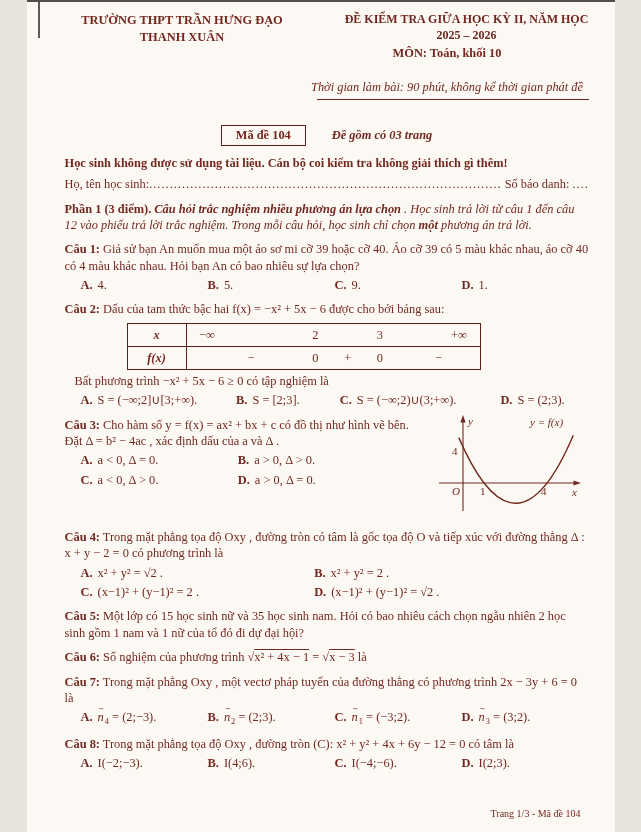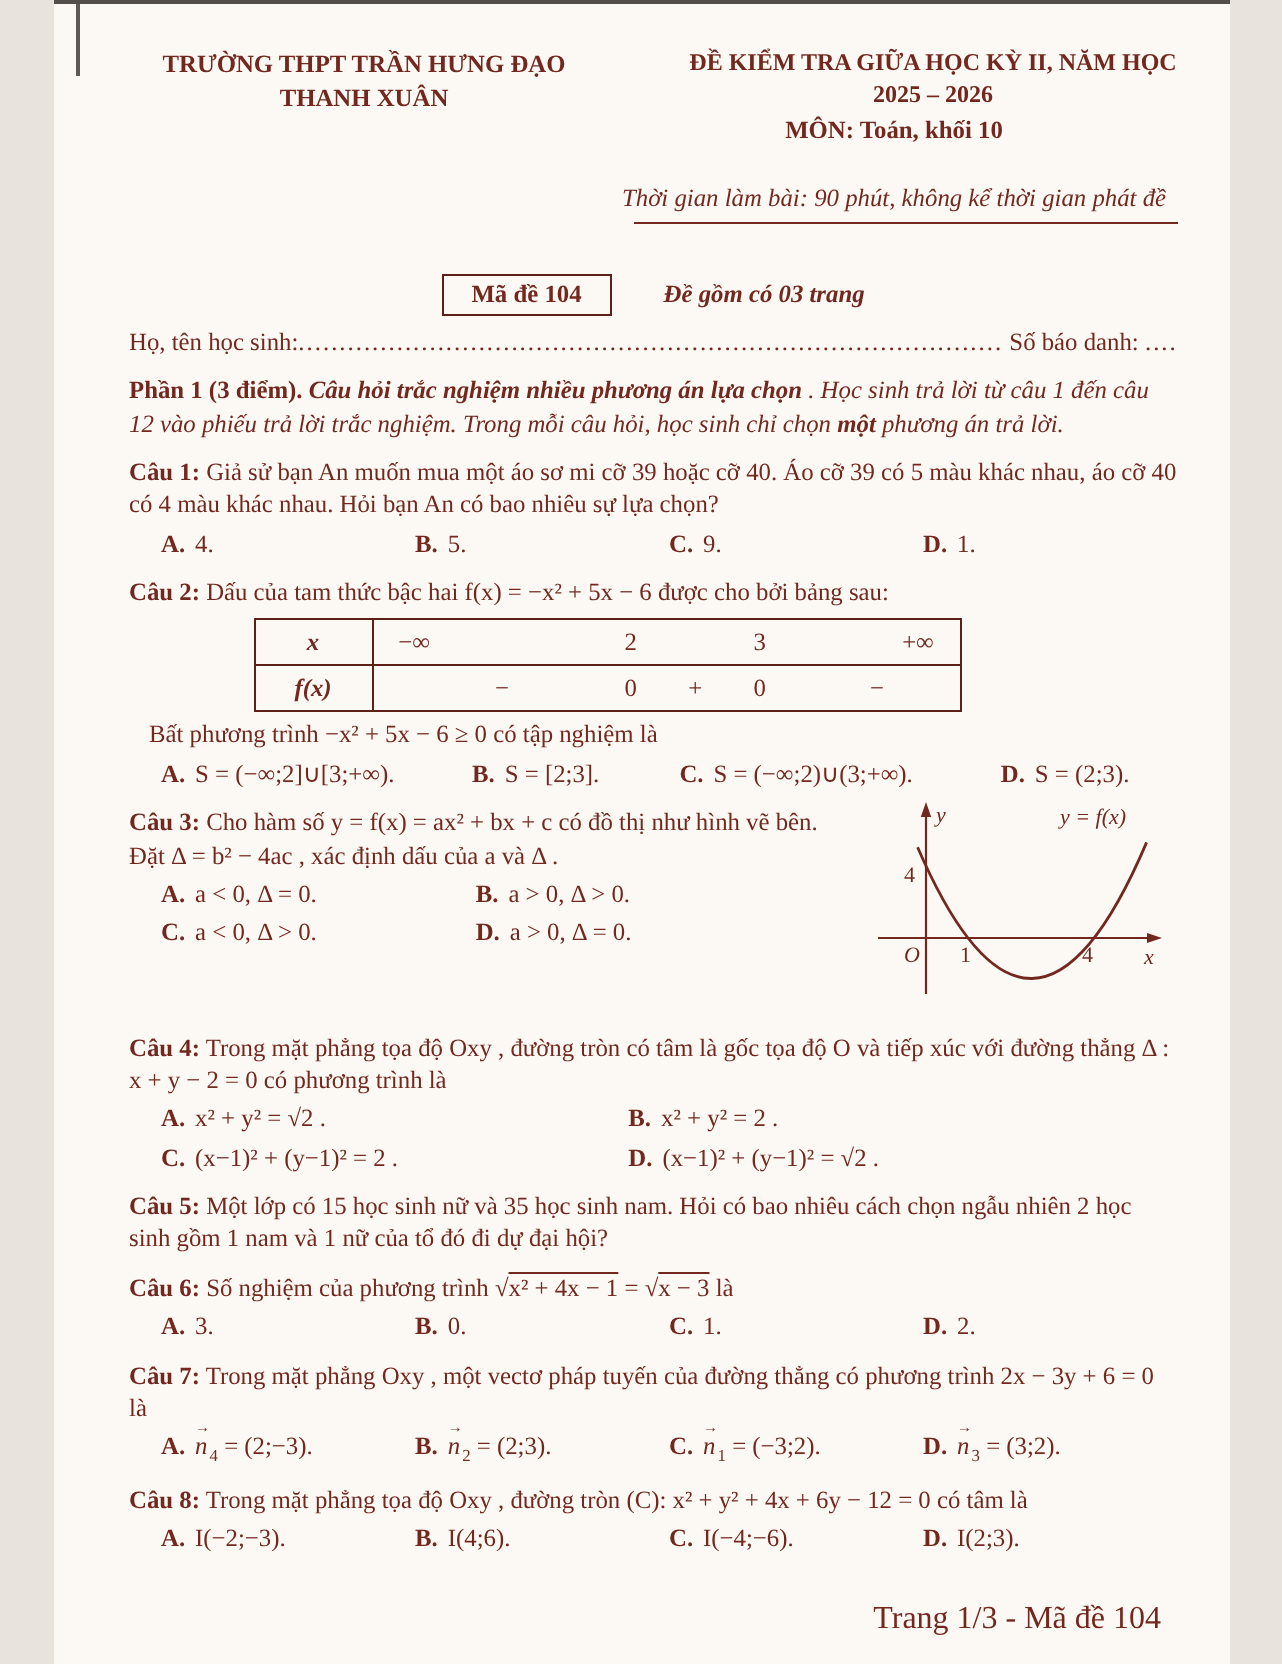--- a/index.html
+++ b/index.html
@@ -6,21 +6,21 @@
   .page{
     position:relative;
     width:588px;height:832px;
     margin:0 auto;
     background:#fcf9f4;
     color:#73281f;
     font-family:"Liberation Serif", serif;
     font-size:12.4px;
     line-height:1.32;
     box-sizing:border-box;
-    padding:24px 26px 0 38px;
+    padding:12px 26px 0 38px;
     overflow:hidden;
   }
   .artifact-top{position:absolute;top:0;left:0;width:100%;height:2px;background:#1c1412;opacity:.75;}
   .artifact-left{position:absolute;top:2px;left:11px;width:2px;height:36px;background:#1c1412;opacity:.7;}
 
   
   .hdr{display:flex;}
   .hdr-left{width:235px;text-align:center;font-weight:bold;}
   .hdr-left .l2{margin-top:1px;}
   .hdr-right{flex:1;text-align:center;padding-left:6px;}
@@ -67,21 +67,21 @@
   .q3-wrap{display:flex;}
   .q3-left{flex:1;padding-right:8px;}
   .q3-graph{width:158px;flex:none;margin-top:-4px;}
   svg text{font-family:"Liberation Serif",serif;fill:#73281f;}
 
   .rad{text-decoration:overline;}
   .vec{position:relative;display:inline-block;font-style:italic;margin-right:1px;}
   .vec::after{content:"\2192";position:absolute;left:0;top:-0.78em;font-size:0.6em;}
   sub{font-size:0.68em;}
 
-  .footer{position:absolute;bottom:12px;right:34px;font-size:16px;}
+  .footer{position:absolute;bottom:12px;right:34px;font-size:10px;}
 </style>
 </head>
 <body>
 
 <div class="page">
   <div class="artifact-top"></div>
   <div class="artifact-left"></div>
 
   <div class="hdr">
     <div class="hdr-left">
@@ -94,20 +94,21 @@
       <div class="t3">Thời gian làm bài: 90 phút, không kể thời gian phát đề</div>
       <div class="hdr-rule"></div>
     </div>
   </div>
 
   <div class="code-row">
     <span class="code-box">Mã đề 104</span>
     <span class="pages-note">Đề gồm có 03 trang</span>
   </div>
 
+  <div class="notice">Học sinh không được sử dụng tài liệu. Cán bộ coi kiểm tra không giải thích gì thêm!</div>
 
   <div class="student-line">
     <b>Họ, tên học sinh:</b><span class="dots">......................................................................................</span><b> Số báo danh: </b><span class="dots">............................</span>
   </div>
 
   <div class="part1">
     <span class="lead">Phần 1 (3 điểm). </span><span class="bi">Câu hỏi trắc nghiệm nhiều phương án lựa chọn</span><span class="it"> . Học sinh trả lời từ câu 1 đến câu 12 vào phiếu trả lời trắc nghiệm. Trong mỗi câu hỏi, học sinh chỉ chọn </span><span class="bi">một</span><span class="it"> phương án trả lời.</span>
   </div>
 
   <div class="q">
@@ -192,26 +193,20 @@
       <span class="opt"><b class="ol">D.</b><span>(x−1)² + (y−1)² = √2 .</span></span>
     </div>
   </div>
 
   <div class="q">
     <span class="q-label">Câu 5:</span><span> Một lớp có 15 học sinh nữ và 35 học sinh nam. Hỏi có bao nhiêu cách chọn ngẫu nhiên 2 học sinh gồm 1 nam và 1 nữ  của tổ đó đi dự đại hội?</span>
   </div>
 
   <div class="q">
     <span class="q-label">Câu 6:</span><span> Số nghiệm của phương trình  </span><span>√</span><span class="rad">x² + 4x − 1</span><span> = </span><span>√</span><span class="rad">x − 3</span><span>  là</span>
-    <div class="opts">
-      <span class="opt"><b class="ol">A.</b><span>3.</span></span>
-      <span class="opt"><b class="ol">B.</b><span>0.</span></span>
-      <span class="opt"><b class="ol">C.</b><span>1.</span></span>
-      <span class="opt"><b class="ol">D.</b><span>2.</span></span>
-    </div>
   </div>
 
   <div class="q">
     <span class="q-label">Câu 7:</span><span> Trong mặt phẳng  Oxy , một vectơ pháp tuyến của đường thẳng có phương trình  2x − 3y + 6 = 0  là</span>
     <div class="opts">
       <span class="opt"><b class="ol">A.</b><span class="vec">n</span><sub>4</sub><span> = (2;−3).</span></span>
       <span class="opt"><b class="ol">B.</b><span class="vec">n</span><sub>2</sub><span> = (2;3).</span></span>
       <span class="opt"><b class="ol">C.</b><span class="vec">n</span><sub>1</sub><span> = (−3;2).</span></span>
       <span class="opt"><b class="ol">D.</b><span class="vec">n</span><sub>3</sub><span> = (3;2).</span></span>
     </div>

